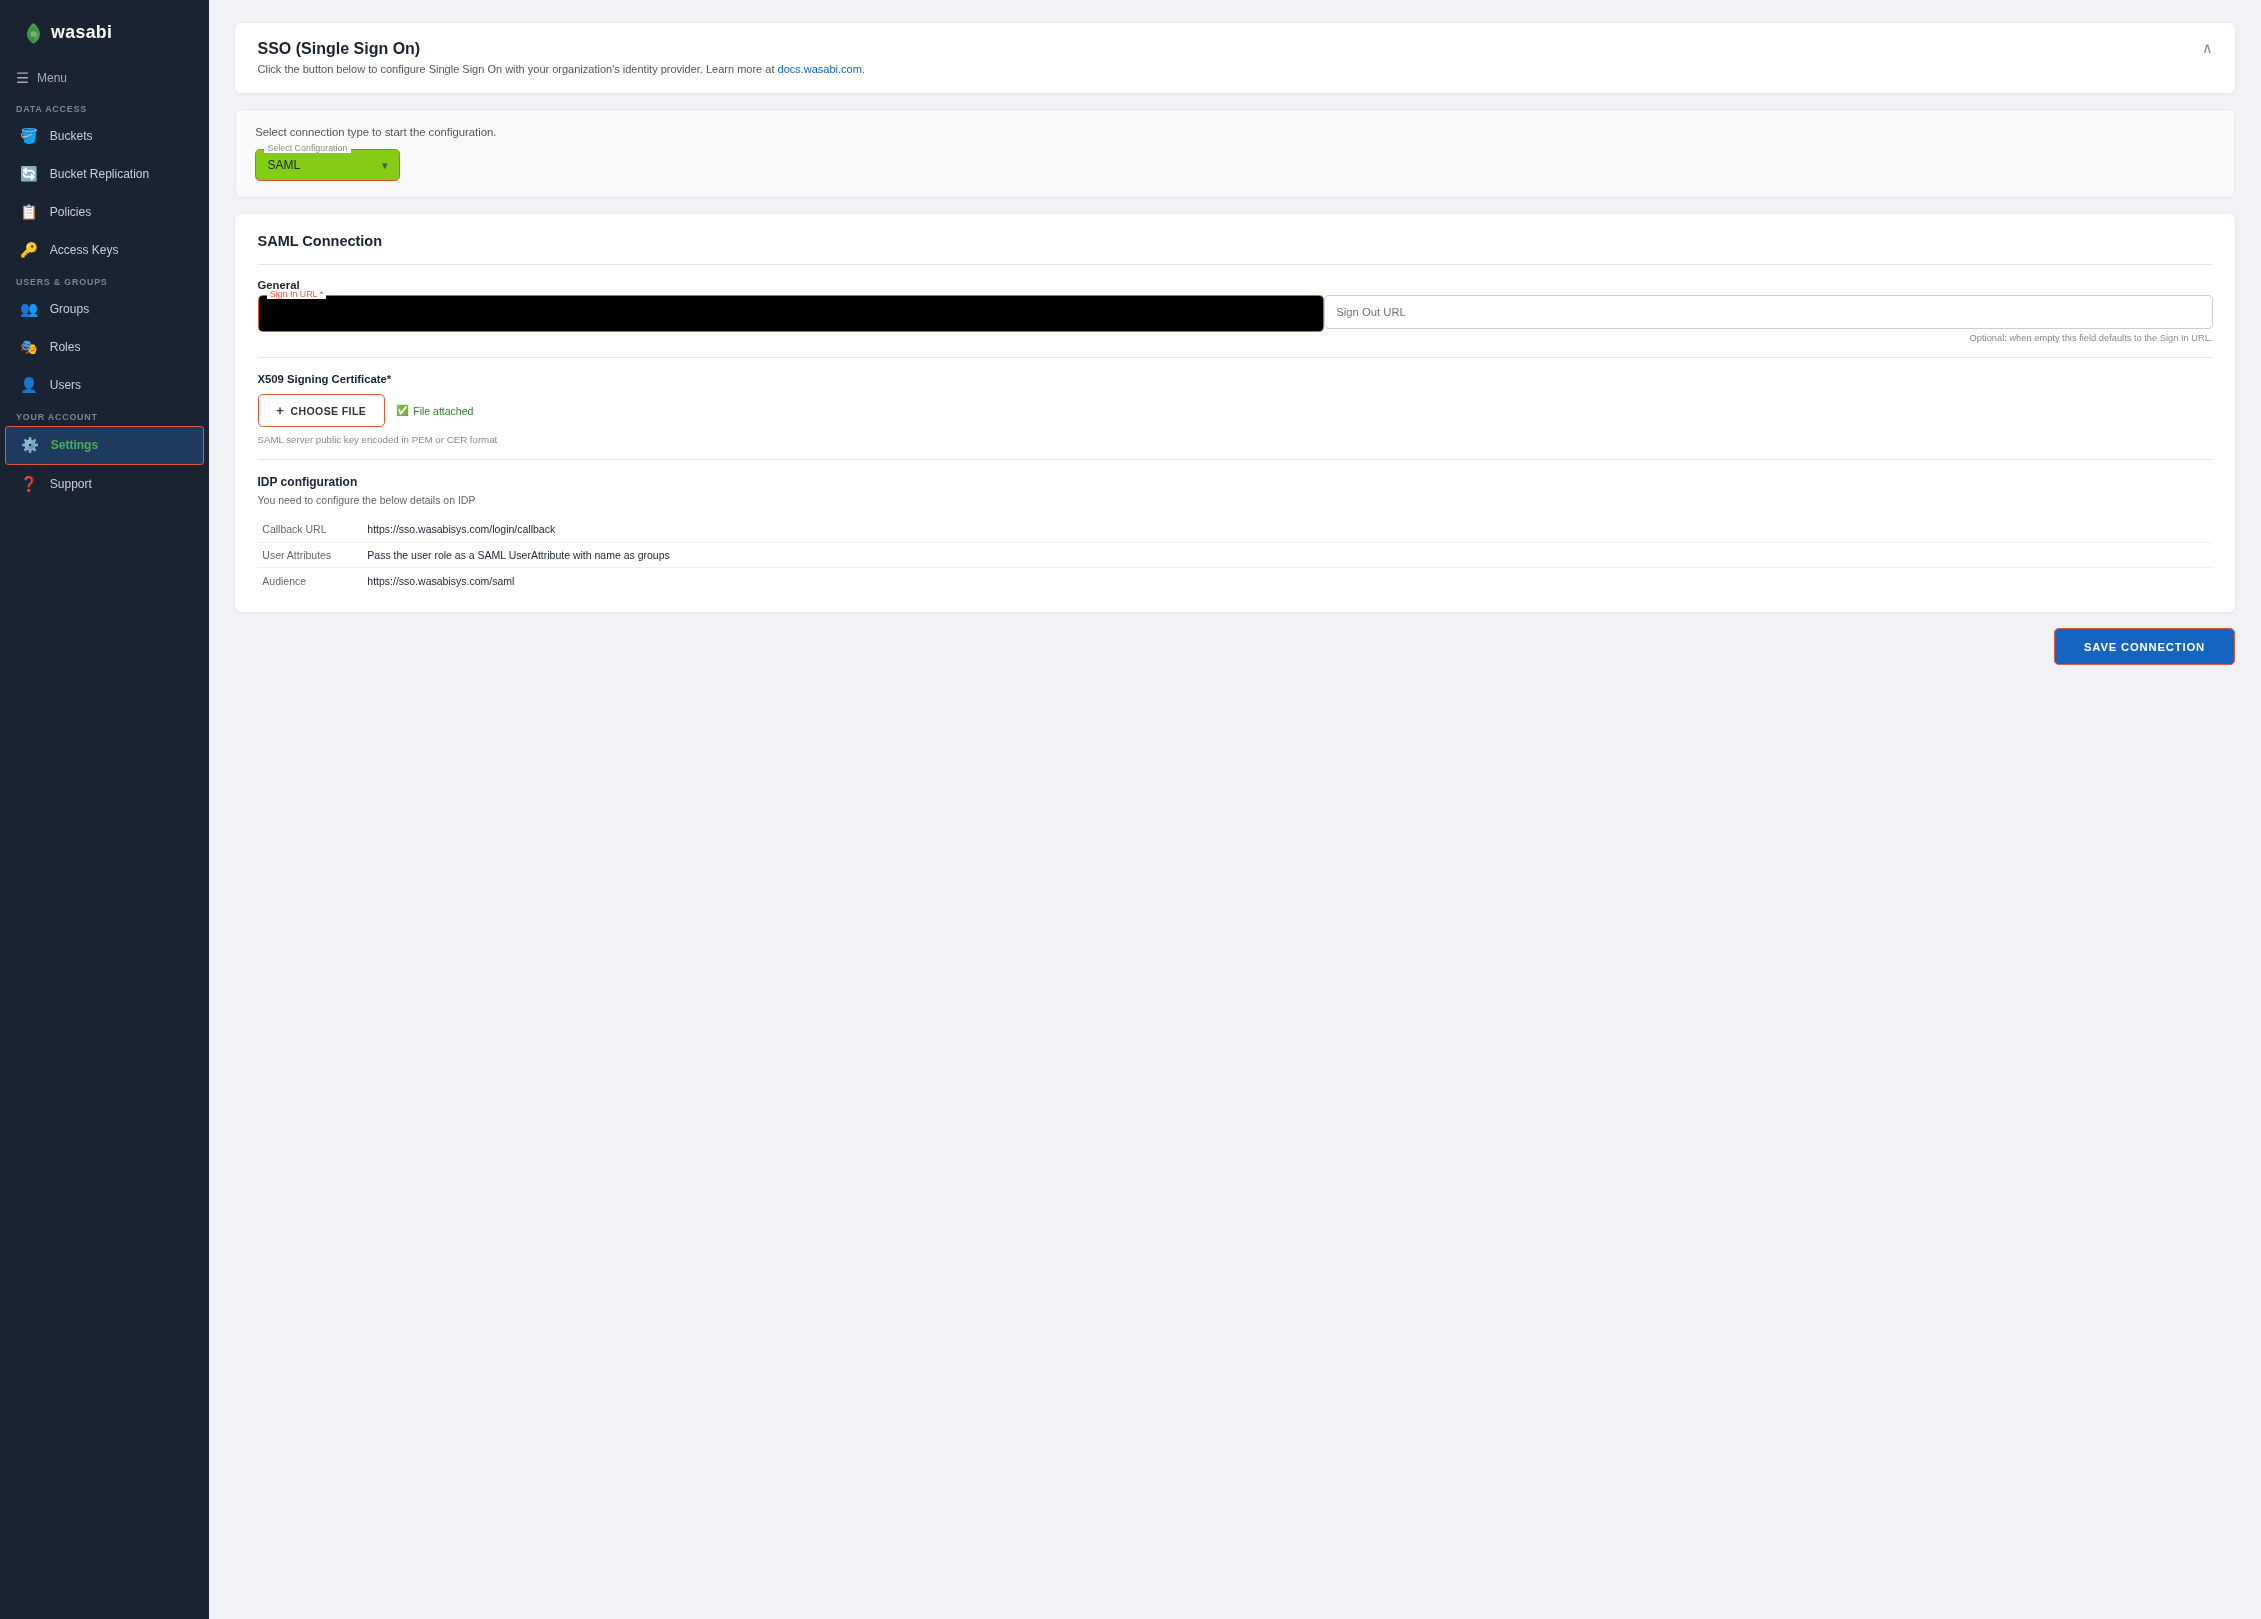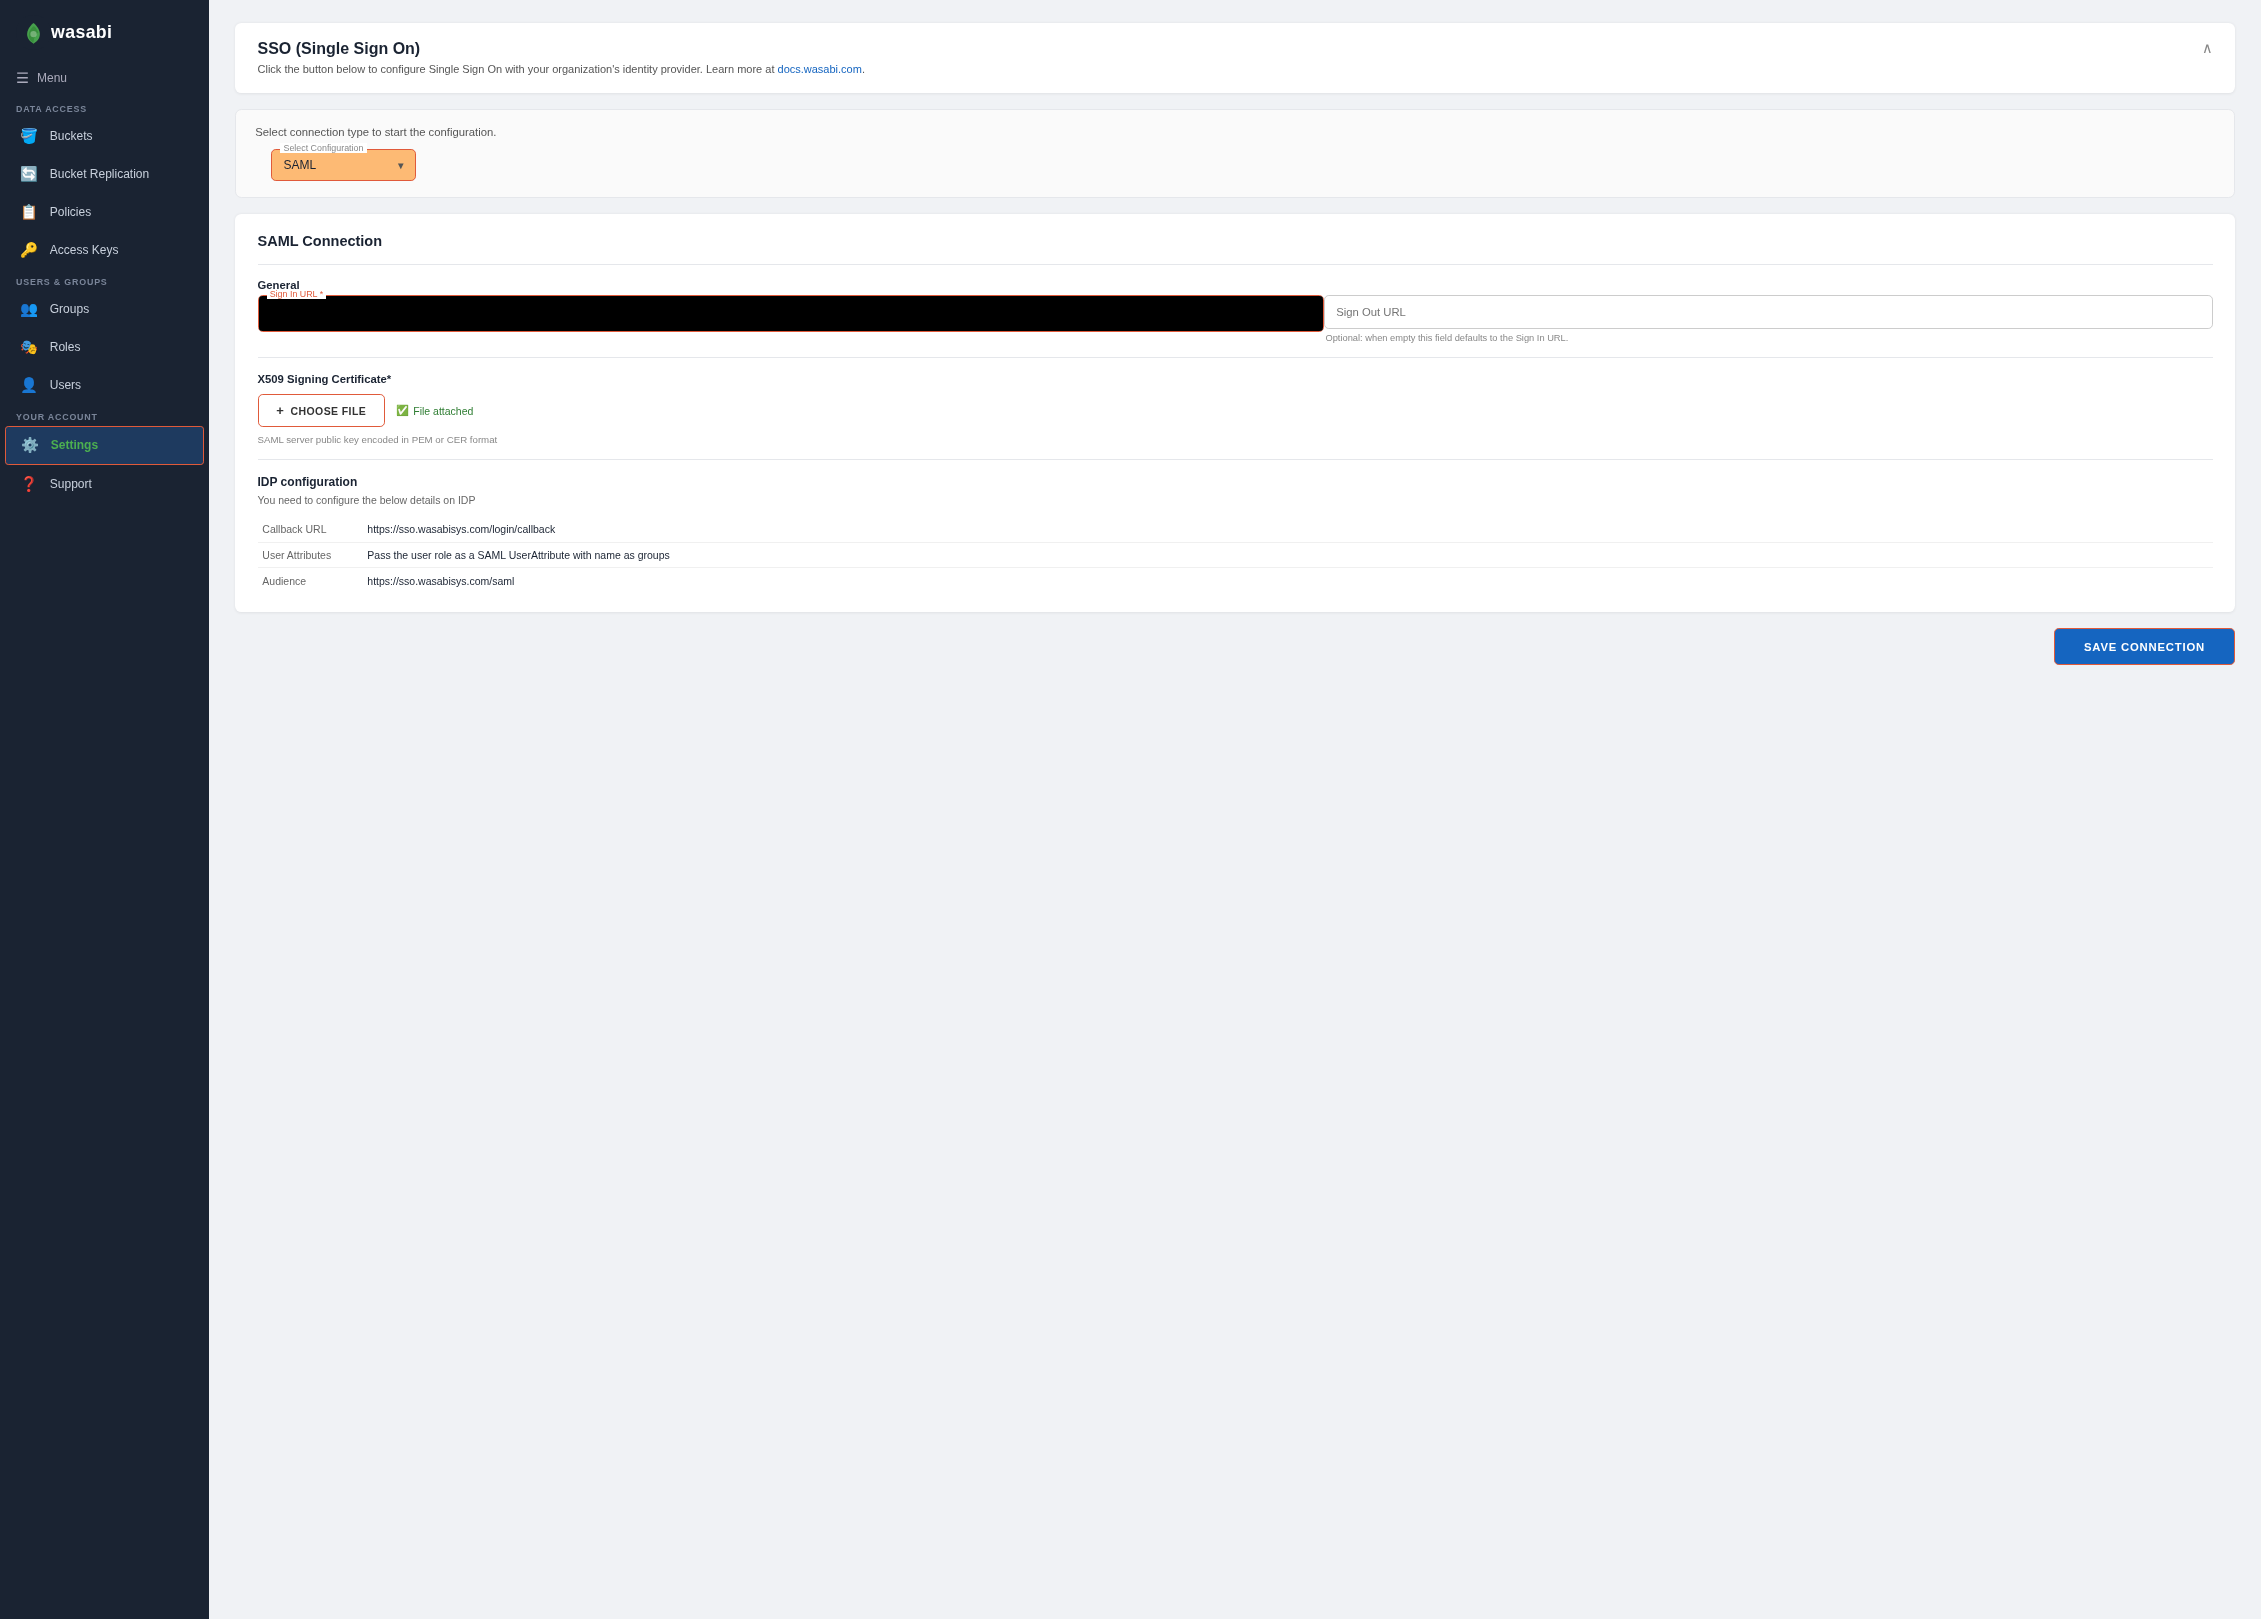--- a/index.html
+++ b/index.html
@@ -134,24 +134,23 @@
     .config-panel-label {
       font-size: 11.3px;
       color: #555;
       margin-bottom: 11.3px;
     }
     .select-wrapper {
       display: inline-block;
       position: relative;
       border: 1.6px solid #e05a3a;
       border-radius: 4.8px;
-      background: #fdba74;
+      background: #84cc16;
       padding: 0;
       min-width: 145px;
-      margin-left: 16px;
     }
     .select-label-float {
       position: absolute;
       top: -7.2px;
       left: 8px;
       background: #fff;
       padding: 0 3.2px;
       font-size: 8.9px;
       color: #888;
     }
@@ -255,20 +254,21 @@
       background: #fff;
       padding: 0 3.2px;
       font-size: 8.9px;
       color: #888;
     }
     .field-hint {
       font-size: 9.3px;
       color: #888;
       margin-top: 4px;
       margin-left: 1.6px;
+      text-align: right;
     }
 
     
     .divider {
       border: none;
       border-top: 0.8px solid #e5e7eb;
       margin: 14.5px 0;
     }
 
     

